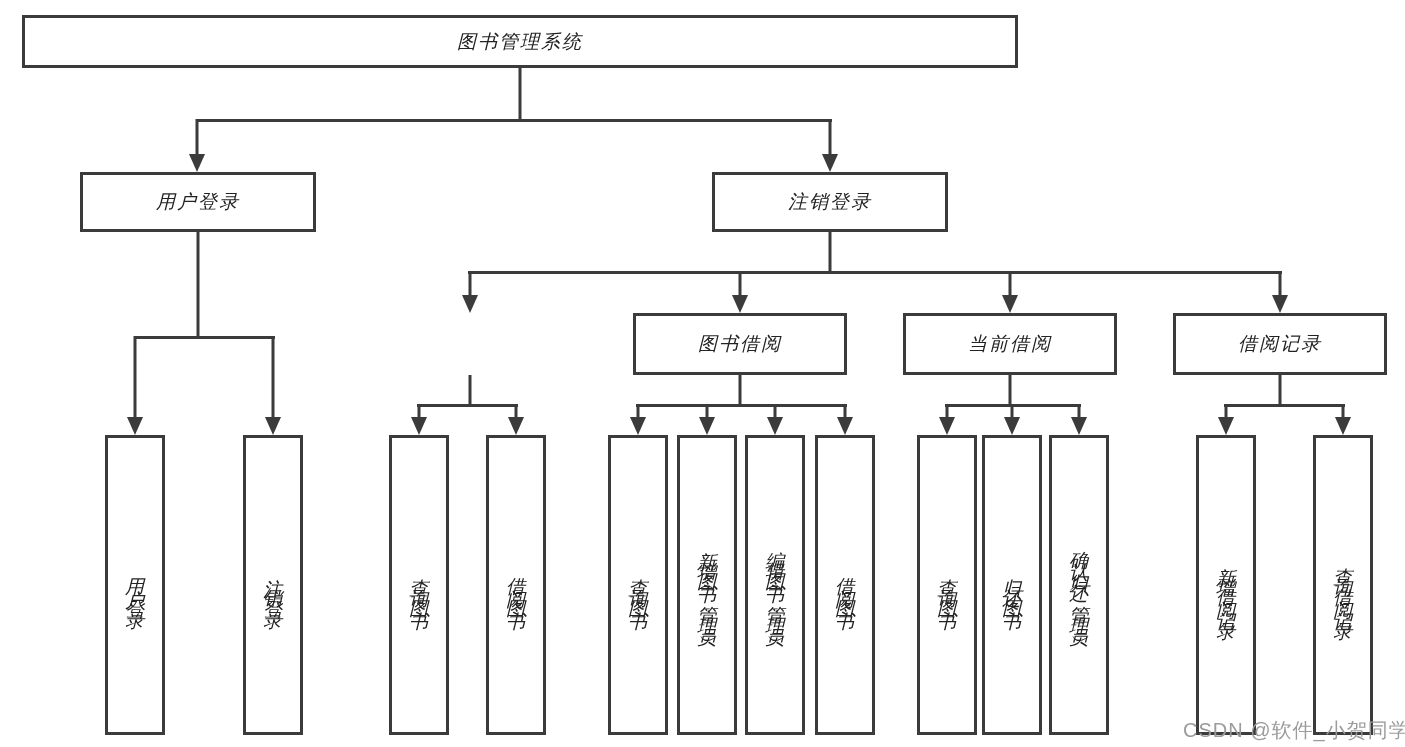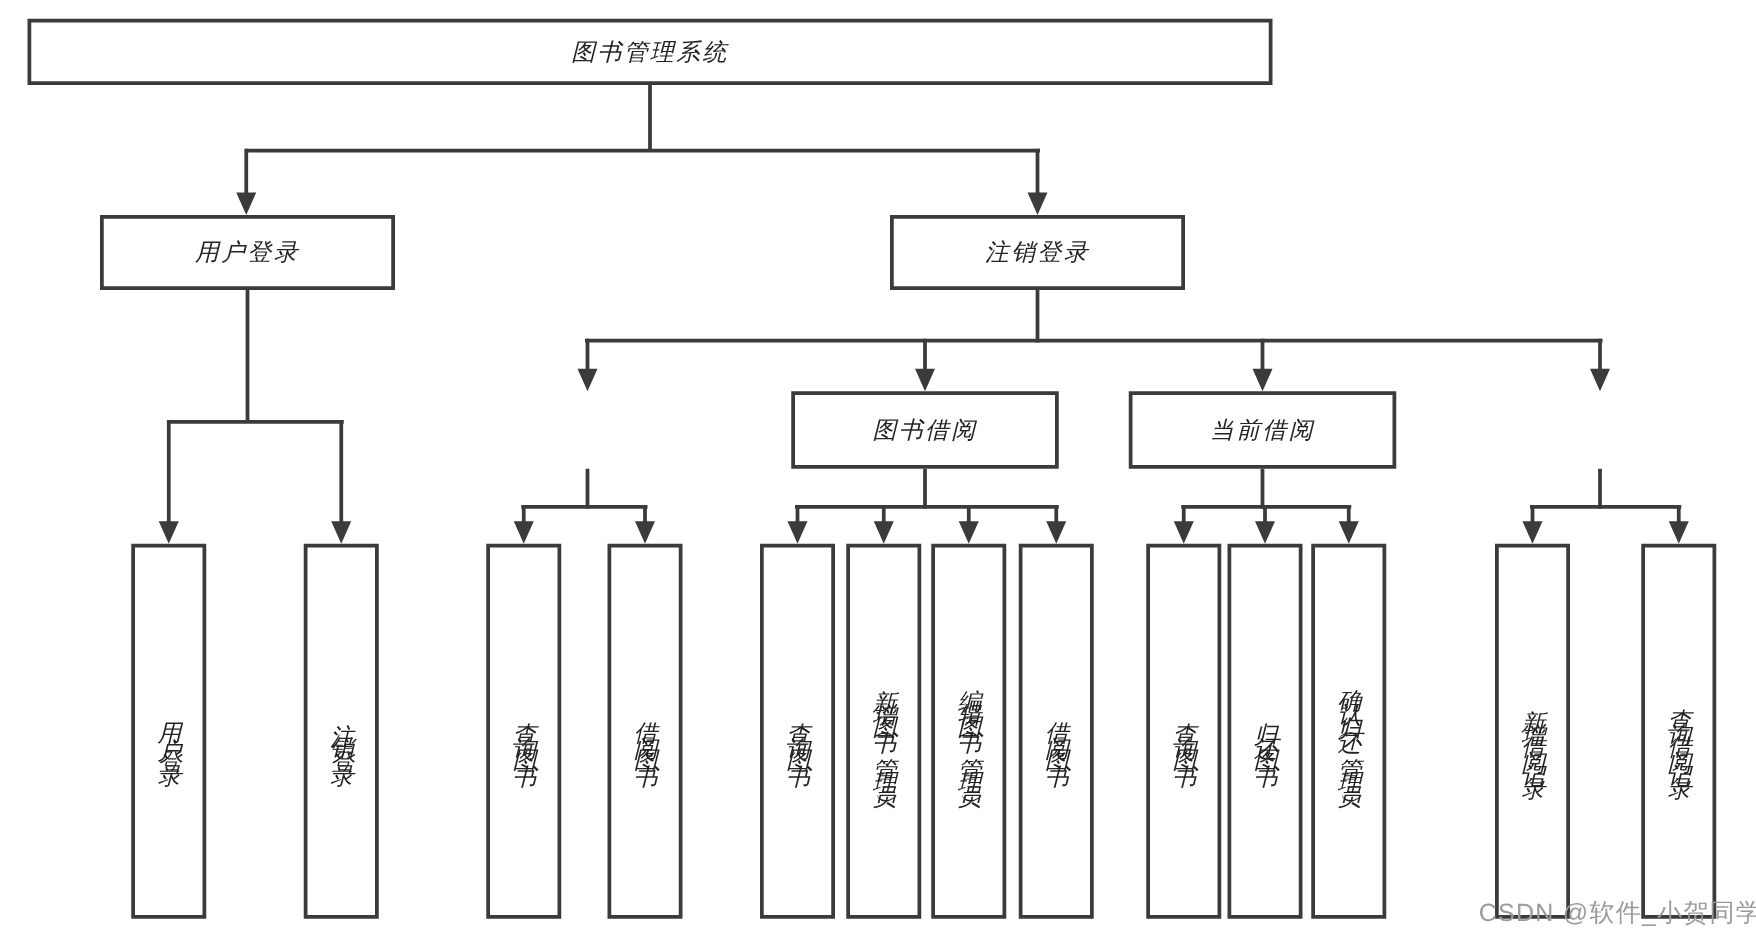--- a/index.html
+++ b/index.html
@@ -76,20 +76,23 @@
   <div class="arr" style="left:1010px;top:295px"></div>
   <div class="vl" style="left:1280px;top:271px;height:26px"></div>
   <div class="arr" style="left:1280px;top:295px"></div>
 
   <div class="box" style="left:633px;top:313px;width:214px;height:62px">
     <span>图书借阅</span>
   </div>
   <div class="box" style="left:903px;top:313px;width:214px;height:62px">
     <span>当前借阅</span>
   </div>
+  <div class="box" style="left:1173px;top:313px;width:214px;height:62px">
+    <span>借阅记录</span>
+  </div>
 
   <div class="vl" style="left:470px;top:375px;height:32px"></div>
   <div class="hl" style="left:417px;top:404px;width:101px"></div>
   <div class="vl" style="left:419px;top:404px;height:15px"></div>
   <div class="arr" style="left:419px;top:417px"></div>
   <div class="vl" style="left:516px;top:404px;height:15px"></div>
   <div class="arr" style="left:516px;top:417px"></div>
 
   <div class="vl" style="left:740px;top:375px;height:32px"></div>
   <div class="hl" style="left:636px;top:404px;width:211px"></div>

